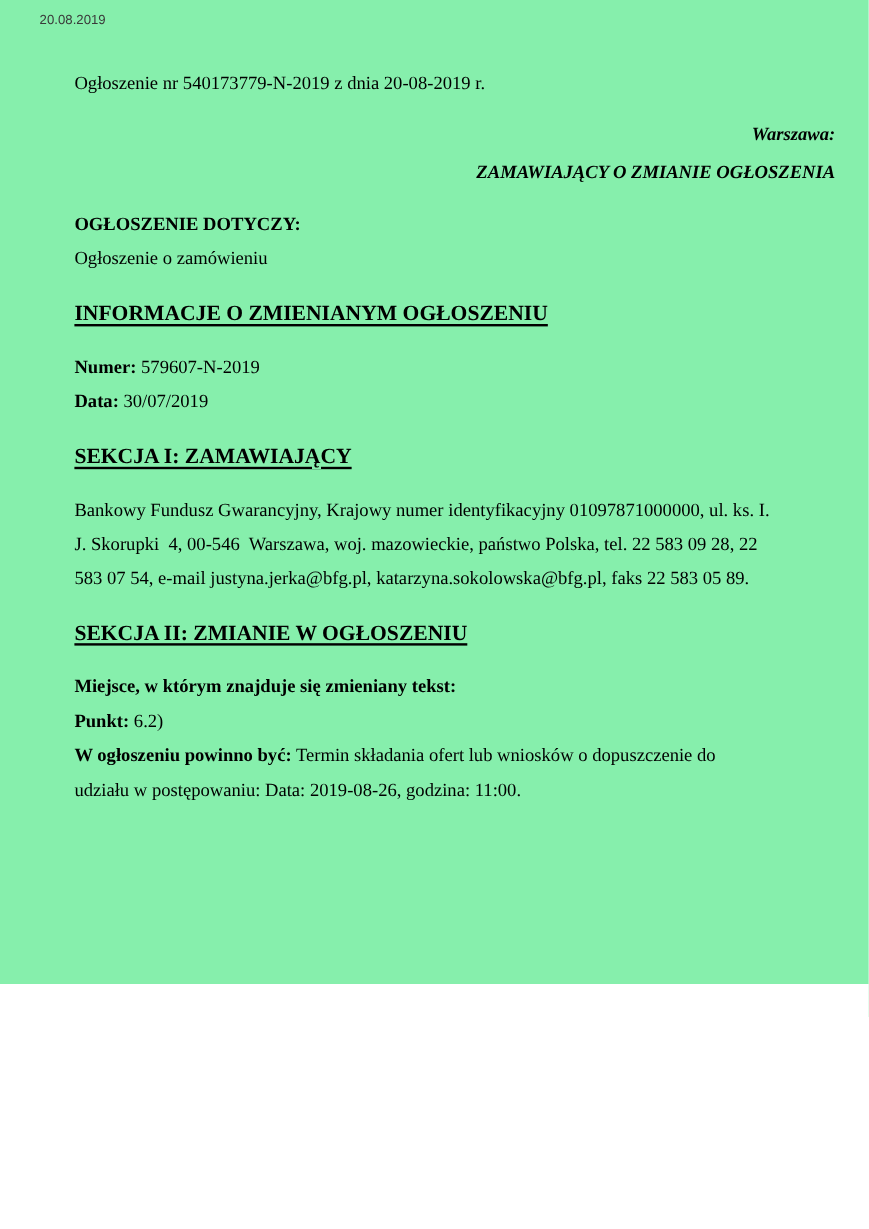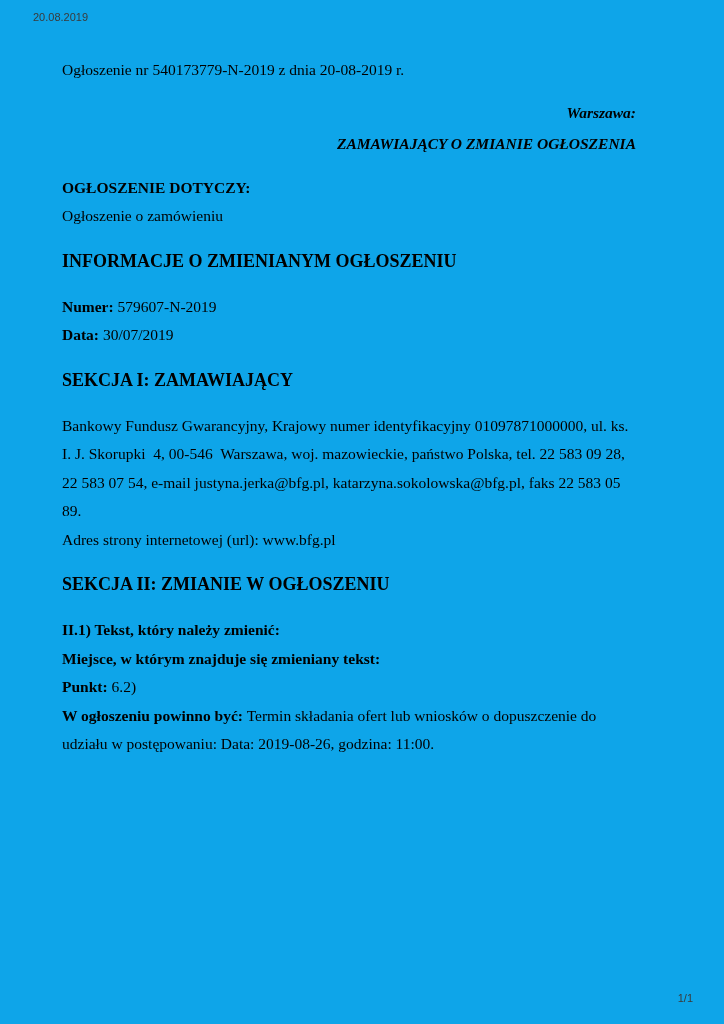--- a/index.html
+++ b/index.html
@@ -1,20 +1,20 @@
 <!DOCTYPE html>
 <html><head>
 <meta charset="utf-8">
 <style>
   html, body { margin: 0; padding: 0; background: #ffffff; }
   .page {
     position: relative;
     width: 724px;
-    height: 1024px;
-    background: #0ea5e9;
+    height: 820px;
+    background: #86efac;
     color: #000000;
     font-family: "Liberation Serif", "DejaVu Serif", serif;
     overflow: hidden;
   }
   .print-date {
     position: absolute;
     top: 10px;
     left: 33px;
     font-family: "Liberation Sans", "DejaVu Sans", sans-serif;
     font-size: 11px;
@@ -23,38 +23,39 @@
   }
   .page-num {
     position: absolute;
     top: 991px;
     right: 31px;
     font-family: "Liberation Sans", "DejaVu Sans", sans-serif;
     font-size: 11px;
     line-height: 14px;
     color: #3a3a3a;
   }
-  .doc { padding: 56px 88px 0 62px; }
+  .doc { padding: 56px 28px 0 62px; }
   .doc p {
     margin: 0;
     font-size: 15.5px;
     line-height: 28.5px;
   }
   .bold { font-weight: bold; }
   .center { text-align: right; font-style: italic; }
   .indent1 { margin-left: 16px; max-width: 590px; }
   .indent2 { margin-left: 33px; max-width: 573px; }
   .mt-city { margin-top: 14px !important; }
   .mt-title { margin-top: 3px !important; }
   .mt-block { margin-top: 15px !important; }
   .doc h2 {
     font-size: 18px;
     line-height: 26px;
     font-weight: bold;
     margin: 17px 0 19px 0;
+    text-decoration: underline;
     text-decoration-thickness: 2px;
     text-underline-offset: 3px;
   }
   .prewrap { white-space: pre-wrap; }
 </style>
 </head>
 <body>
 
 <div class="page">
 
@@ -75,25 +76,23 @@
     <h2>INFORMACJE O ZMIENIANYM OGŁOSZENIU</h2>
 
     <p class="indent1"><span class="bold">Numer:</span> <span>579607-N-2019</span></p>
 
     <p class="indent1"><span class="bold">Data:</span> <span>30/07/2019</span></p>
 
     <h2>SEKCJA I: ZAMAWIAJĄCY</h2>
 
     <p class="indent1 prewrap">Bankowy Fundusz Gwarancyjny, Krajowy numer identyfikacyjny 01097871000000, ul. ks. I. J. Skorupki  4, 00-546  Warszawa, woj. mazowieckie, państwo Polska, tel. 22 583 09 28, 22 583 07 54, e-mail justyna.jerka@bfg.pl, katarzyna.sokolowska@bfg.pl, faks 22 583 05 89.</p>
 
-    <p class="indent1">Adres strony internetowej (url): www.bfg.pl</p>
 
     <h2>SEKCJA II: ZMIANIE W OGŁOSZENIU</h2>
 
-    <p class="indent1 bold">II.1) Tekst, który należy zmienić:</p>
 
     <p class="indent2 bold">Miejsce, w którym znajduje się zmieniany tekst:</p>
 
 
     <p class="indent2"><span class="bold">Punkt:</span> <span>6.2)</span></p>
 
 
     <p class="indent2"><span class="bold">W ogłoszeniu powinno być:</span> <span>Termin składania ofert lub wniosków o dopuszczenie do udziału w postępowaniu: Data: 2019-08-26, godzina: 11:00.</span></p>
 
   </div>

